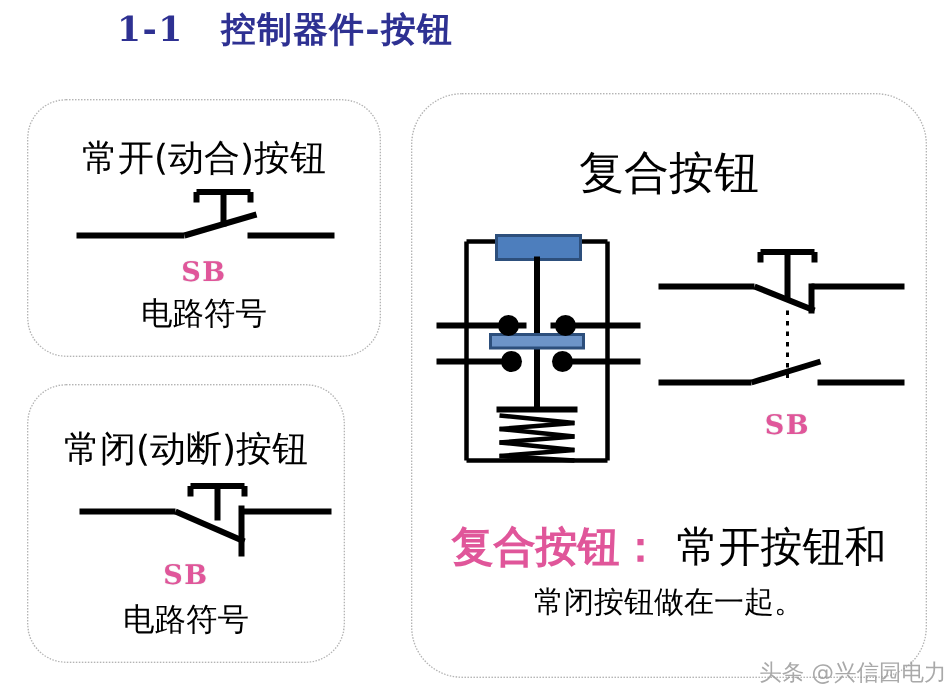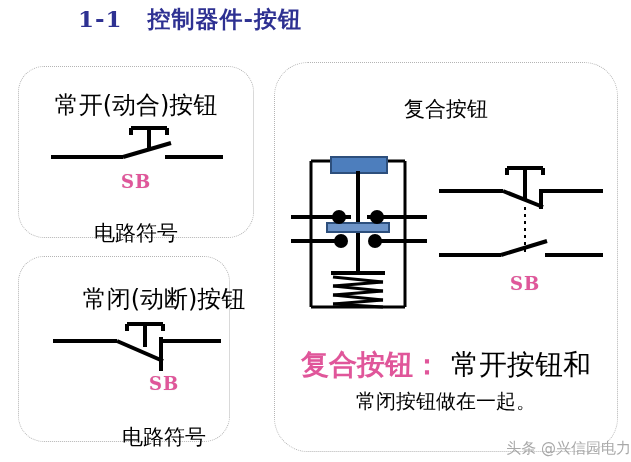--- a/index.html
+++ b/index.html
@@ -34,42 +34,41 @@
 
   
   .panel {
     position: absolute;
     border: 1px dotted #b4b4b4;
     border-radius: 26px;
     background: #ffffff;
     box-sizing: border-box;
   }
   #panel-no  { left: 18px;  top: 66px;  width: 236px; height: 172px; }
-  #panel-nc  { left: 18px;  top: 256px; width: 212px; height: 186px; padding-left: 40px; }
+  #panel-nc  { left: 18px;  top: 256px; width: 212px; height: 186px; }
   #panel-compound { left: 274px; top: 62px; width: 344px; height: 390px; border-radius: 34px; }
 
   
   .cjk-head {
     position: absolute;
     width: 100%;
     text-align: center;
     font-family: "DejaVu Sans", "Liberation Sans", sans-serif;
     font-size: 24px;
     color: #000000;
     white-space: nowrap;
   }
   .cjk-cap {
     position: absolute;
     width: 100%;
     text-align: center;
     font-family: "DejaVu Sans", "Liberation Sans", sans-serif;
     font-size: 21px;
     color: #000000;
     white-space: nowrap;
-    margin-top: 24px;
   }
   .sb-label {
     position: absolute;
     width: 100%;
     text-align: center;
     font-family: "DejaVu Serif", "Liberation Serif", serif;
     font-weight: bold;
     font-size: 18px;
     color: #e0569a;
     text-shadow: 0 0 1px #d8d8d8;
@@ -88,21 +87,21 @@
   #nc-sb { top: 116px; }
   #nc-caption { top: 142px; }
 
   
   #cp-title {
     position: absolute;
     top: 32px;
     width: 100%;
     text-align: center;
     font-family: "DejaVu Serif", "Liberation Serif", serif;
-    font-size: 21px;
+    font-size: 30px;
     color: #000000;
     white-space: nowrap;
   }
   #cp-physical { position: absolute; left: 14px; top: 92px; }
   #cp-symbol   { position: absolute; left: 160px; top: 96px; }
   #cp-sb {
     position: absolute;
     left: 160px;
     top: 210px;
     width: 180px;

